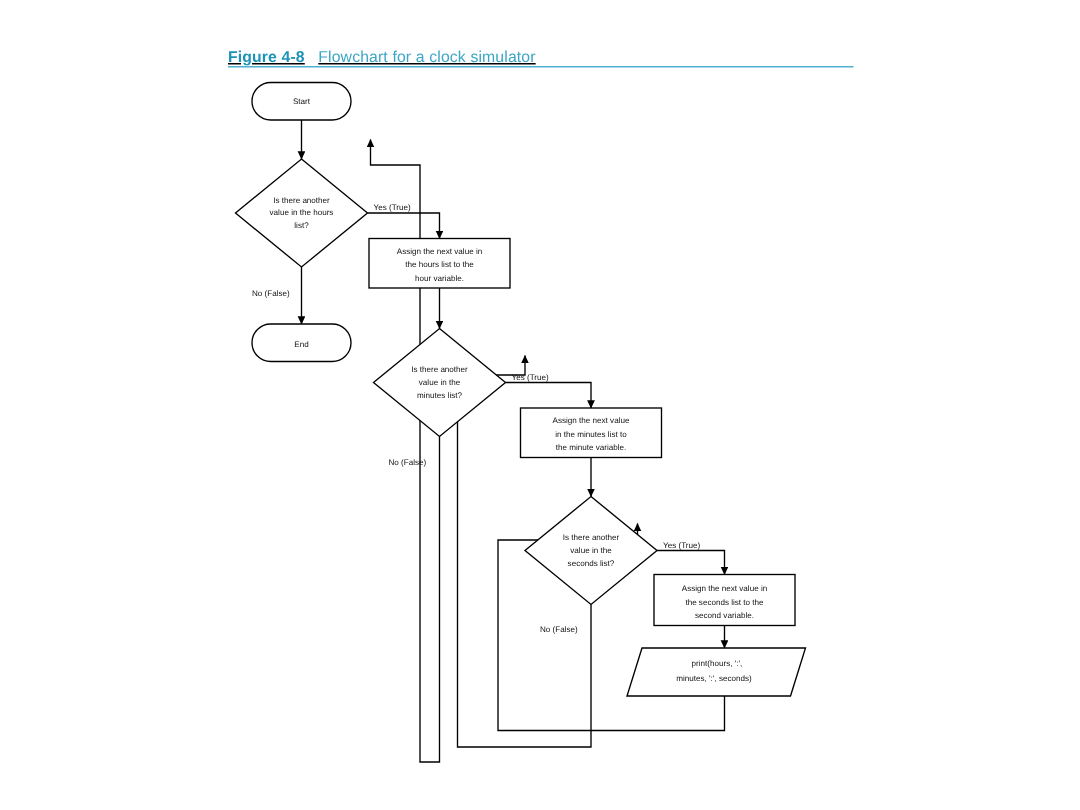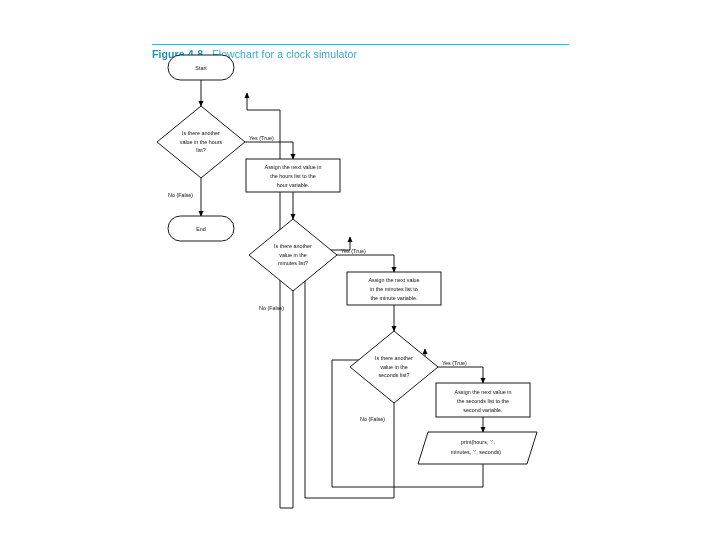--- a/index.html
+++ b/index.html
@@ -1,21 +1,21 @@
 <!DOCTYPE html>
 <html><head>
 <meta charset="utf-8">
 <style>
   html,body{margin:0;padding:0;background:#ffffff;}
   body{width:720px;height:540px;overflow:hidden;
        font-family:"Liberation Sans","DejaVu Sans",sans-serif;}
   #slide{position:relative;width:720px;height:540px;background:#ffffff;}
 
   
-  #caption{position:absolute;left:152px;top:44px;width:420px;height:20px;}
+  #caption{position:absolute;left:152px;top:28px;width:420px;height:20px;text-decoration:underline;}
   #caption .fignum{font-size:10.5px;font-weight:bold;color:#1d93b8;
                    letter-spacing:.1px;}
   #caption .figtitle{font-size:10.5px;font-weight:normal;color:#3aa6c6;
                      letter-spacing:.1px;margin-left:9px;}
   #caption-rule{position:absolute;left:152px;top:44px;width:417px;height:1px;
                 background:#4fb0cd;}
 
   
   #chart{position:absolute;left:0;top:0;width:720px;height:540px;}
   .flowtext{font-family:"Liberation Sans","DejaVu Sans",sans-serif;

